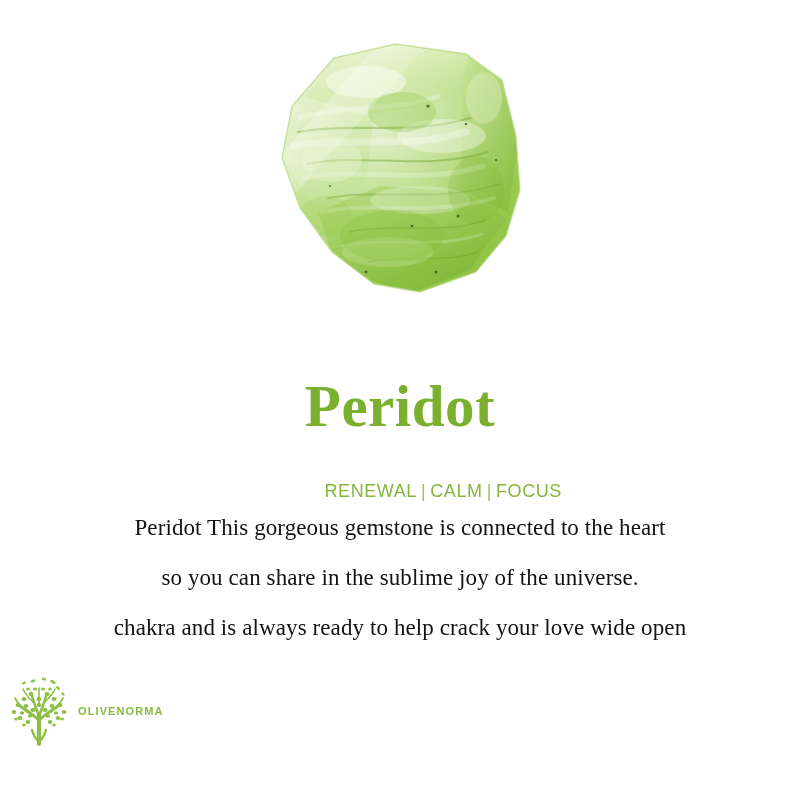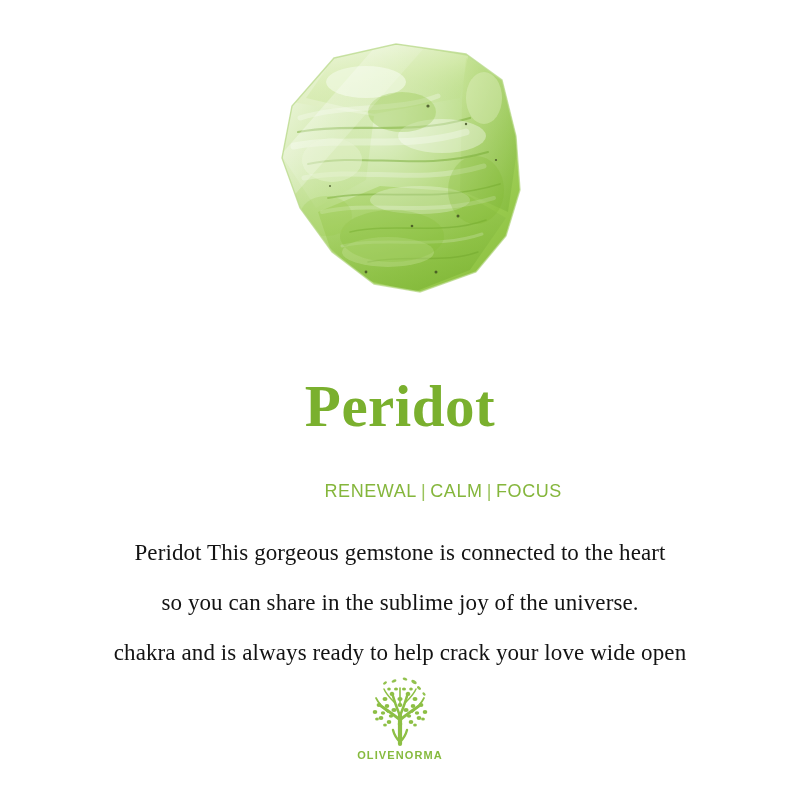--- a/index.html
+++ b/index.html
@@ -72,42 +72,42 @@
   }
   .subtitle .sep {
     color: #9ac35c;
     padding: 0 4px;
   }
 
   
   .body-copy {
     position: absolute;
     left: 30px;
-    top: 505px;
+    top: 480px;
     width: 740px;
     text-align: center;
     font-family: "Liberation Serif", serif;
     font-size: 23px;
     line-height: 50px;
     color: #131313;
     letter-spacing: 0.1px;
   }
   .body-copy .line {
     display: block;
     white-space: nowrap;
   }
 
   
   .logo {
     position: absolute;
     left: 0;
     top: 672px;
     width: 800px;
     display: flex;
-    flex-direction: column;
+    flex-direction: row;
     align-items: center;
   }
   .logo-mark { display: block; }
   .logo-word {
     margin-top: 1px;
     font-family: "Liberation Sans", sans-serif;
     font-size: 11px;
     font-weight: 700;
     letter-spacing: 1.1px;
     color: #86ba3e;

